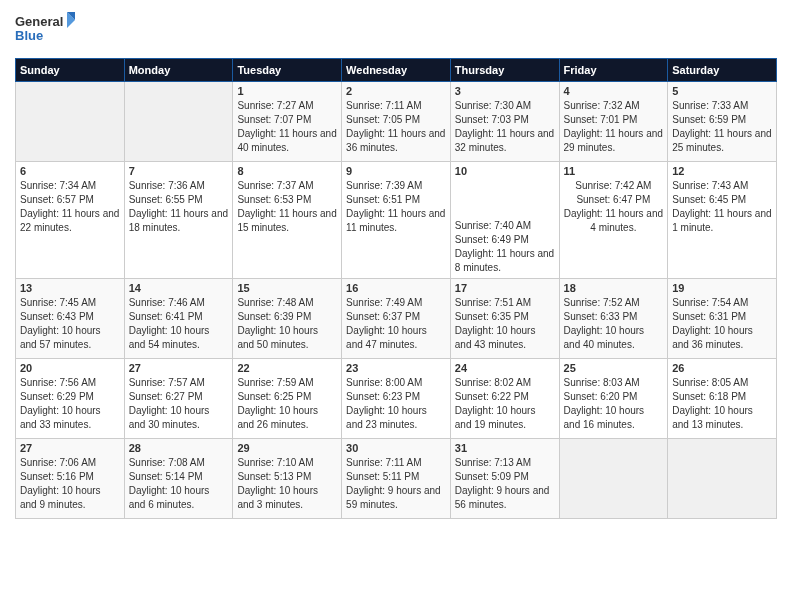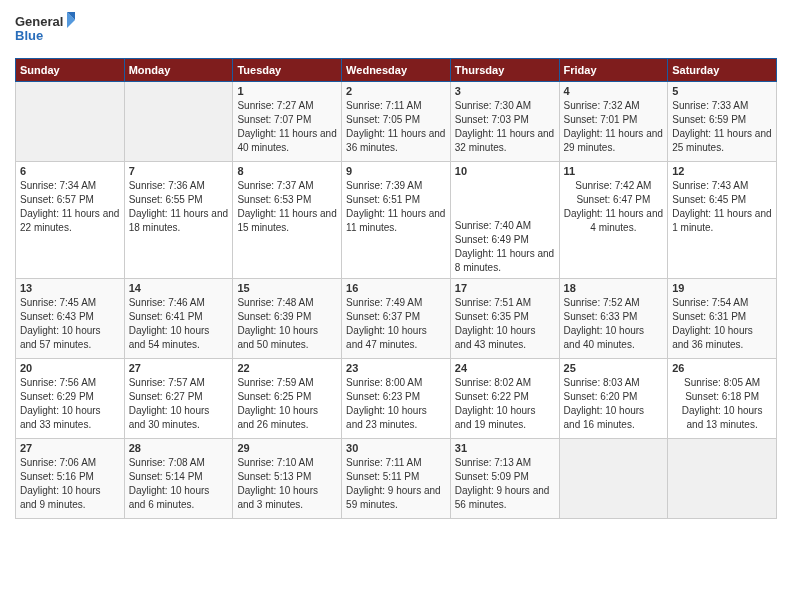--- a/index.html
+++ b/index.html
@@ -39,21 +39,21 @@
     .subtitle {
       font-size: 14px;
       color: #555;
     }
     table {
       width: 100%;
       border-collapse: collapse;
       table-layout: fixed;
     }
     thead th {
-      background: #7f1d1d;
+      background: #0f172a;
       color: #fff;
       font-size: 11px;
       font-weight: bold;
       padding: 5px 4px;
       text-align: left;
       border: 1px solid #1a5aa0;
     }
     tbody td {
       border: 1px solid #ccc;
       vertical-align: top;
@@ -266,21 +266,21 @@
 Daylight: 10 hours and 19 minutes.</div>
           </td>
           <td>
             <span class="day-number">25</span>
             <div class="day-info" style="white-space: pre-line;">Sunrise: 8:03 AM
 Sunset: 6:20 PM
 Daylight: 10 hours and 16 minutes.</div>
           </td>
           <td>
             <span class="day-number">26</span>
-            <div class="day-info" style="white-space: pre-line; text-align: center;">Sunrise: 8:05 AM
+            <div class="day-info" style="white-space: pre-line;">Sunrise: 8:05 AM
 Sunset: 6:18 PM
 Daylight: 10 hours and 13 minutes.</div>
           </td>
         </tr>
         <tr>
           <td>
             <span class="day-number">27</span>
             <div class="day-info" style="white-space: pre-line;">Sunrise: 7:06 AM
 Sunset: 5:16 PM
 Daylight: 10 hours and 9 minutes.</div>

